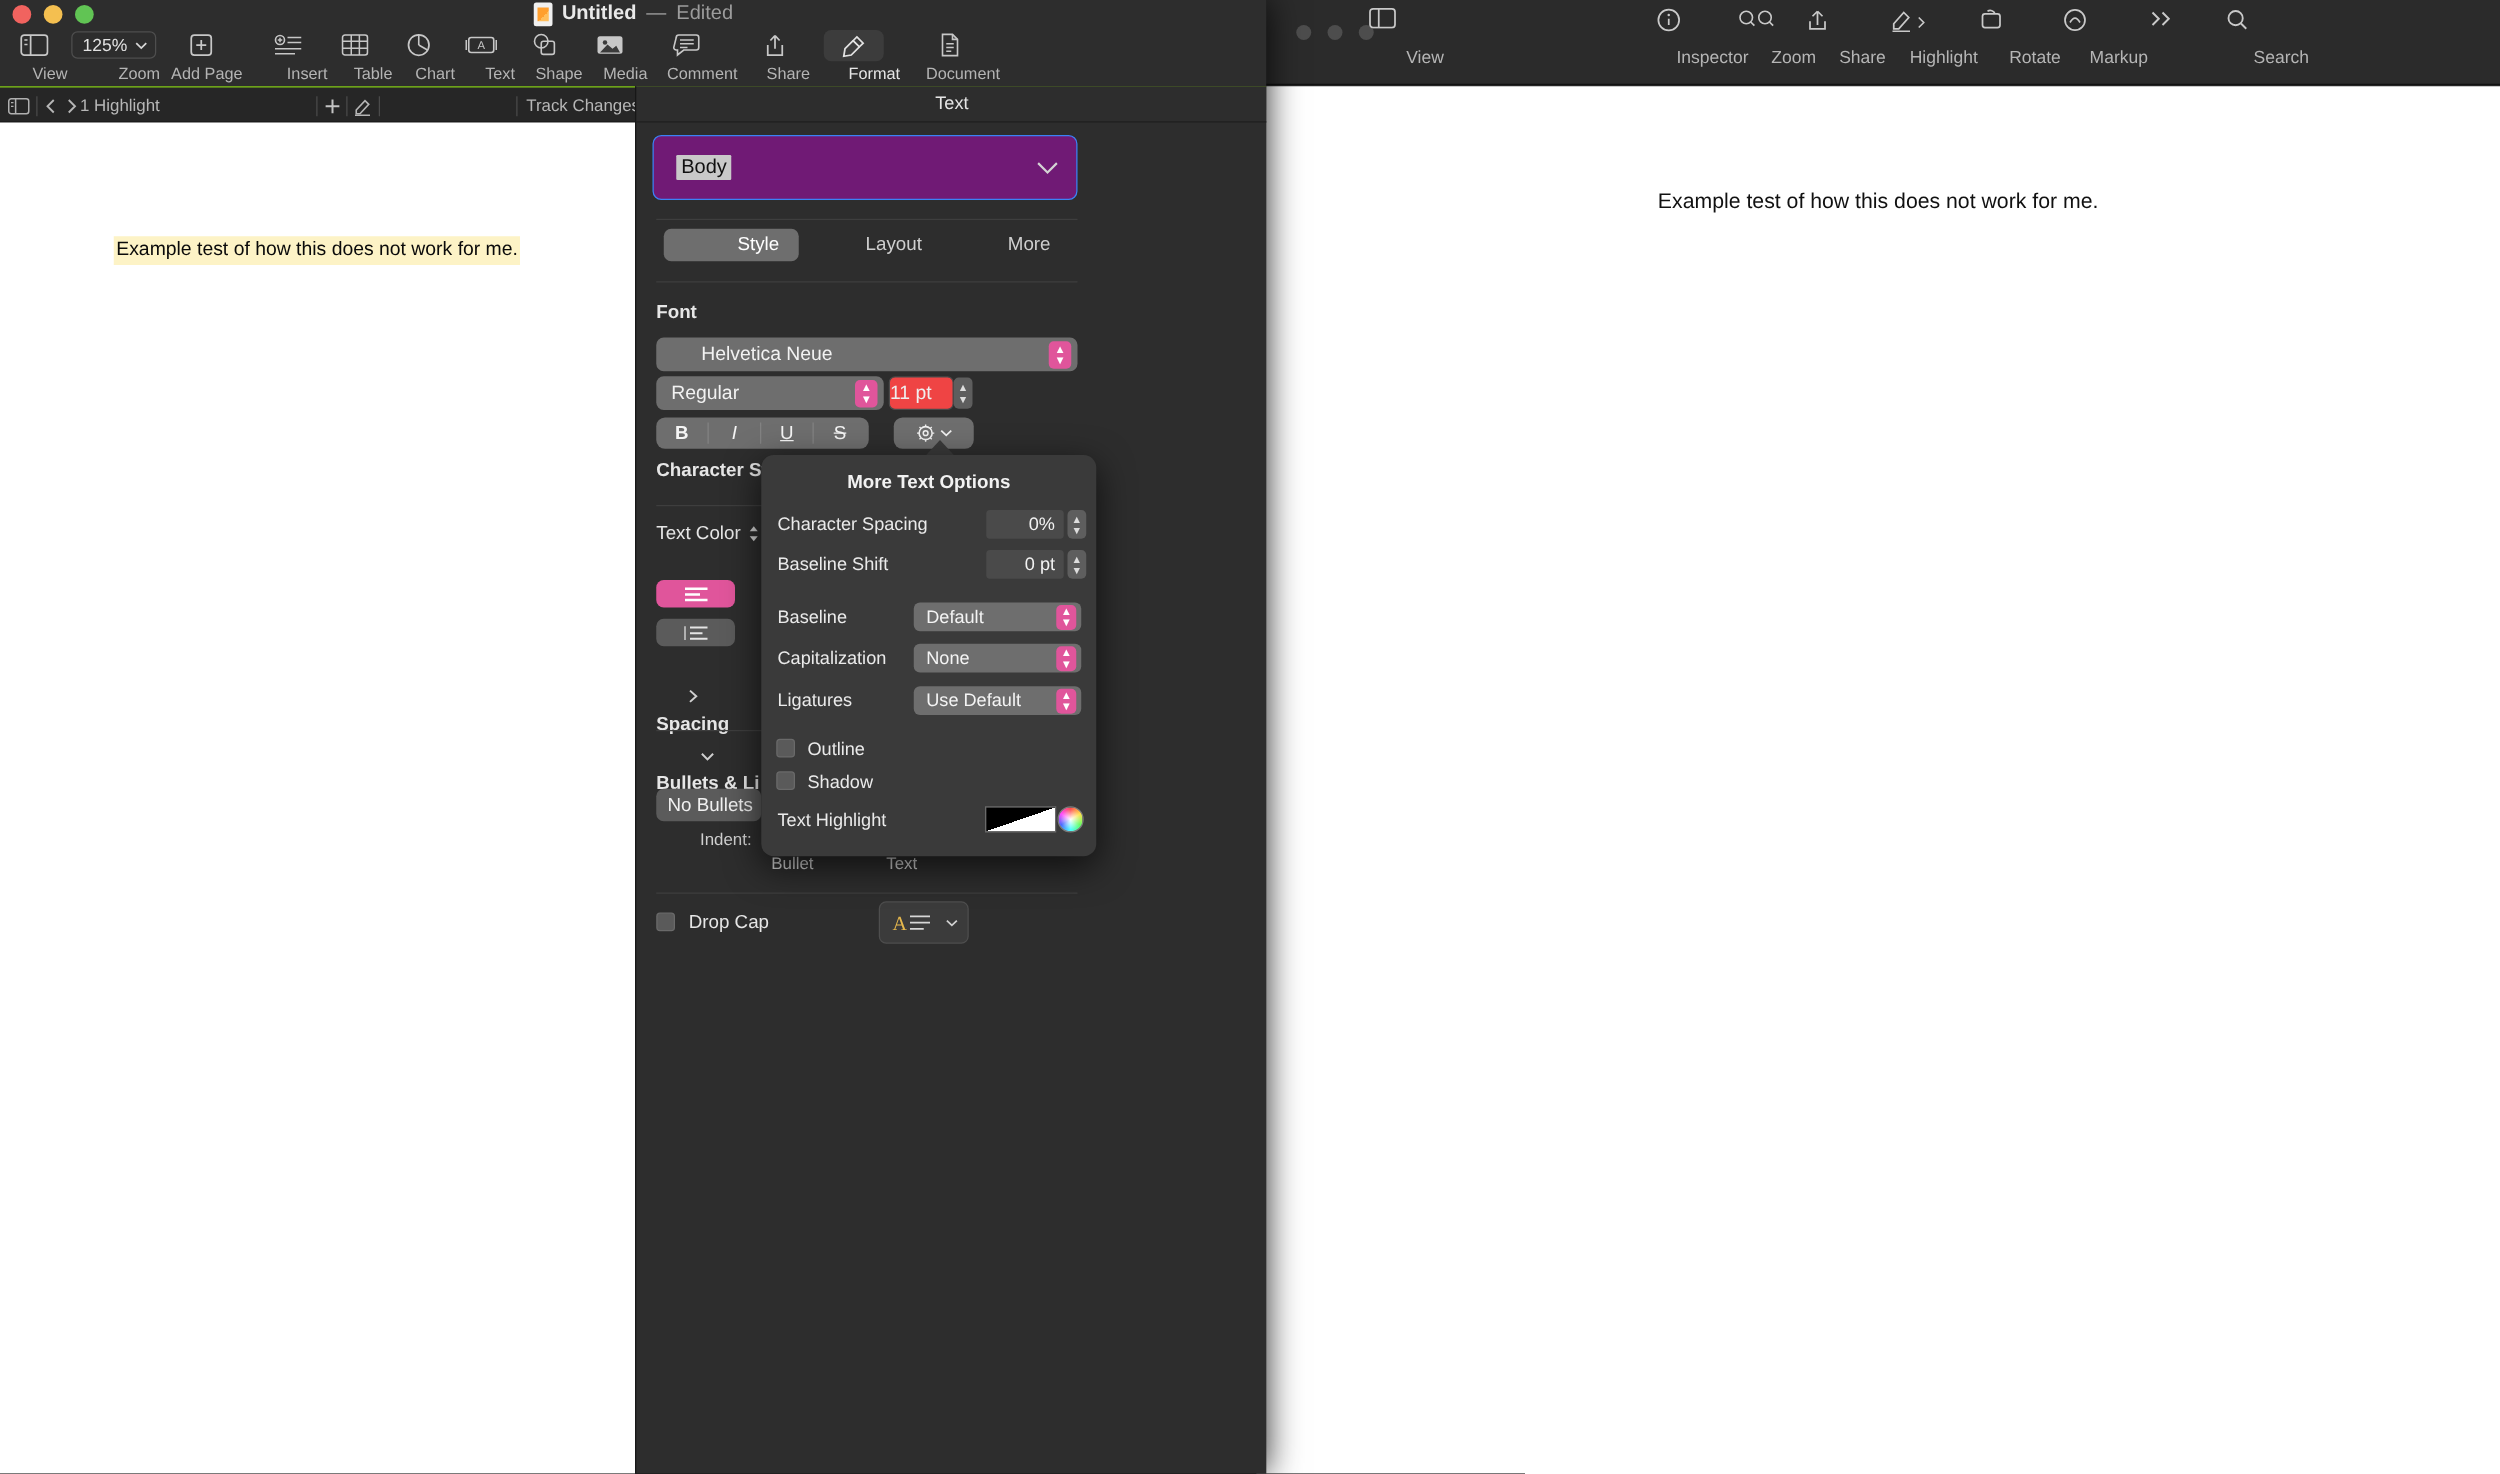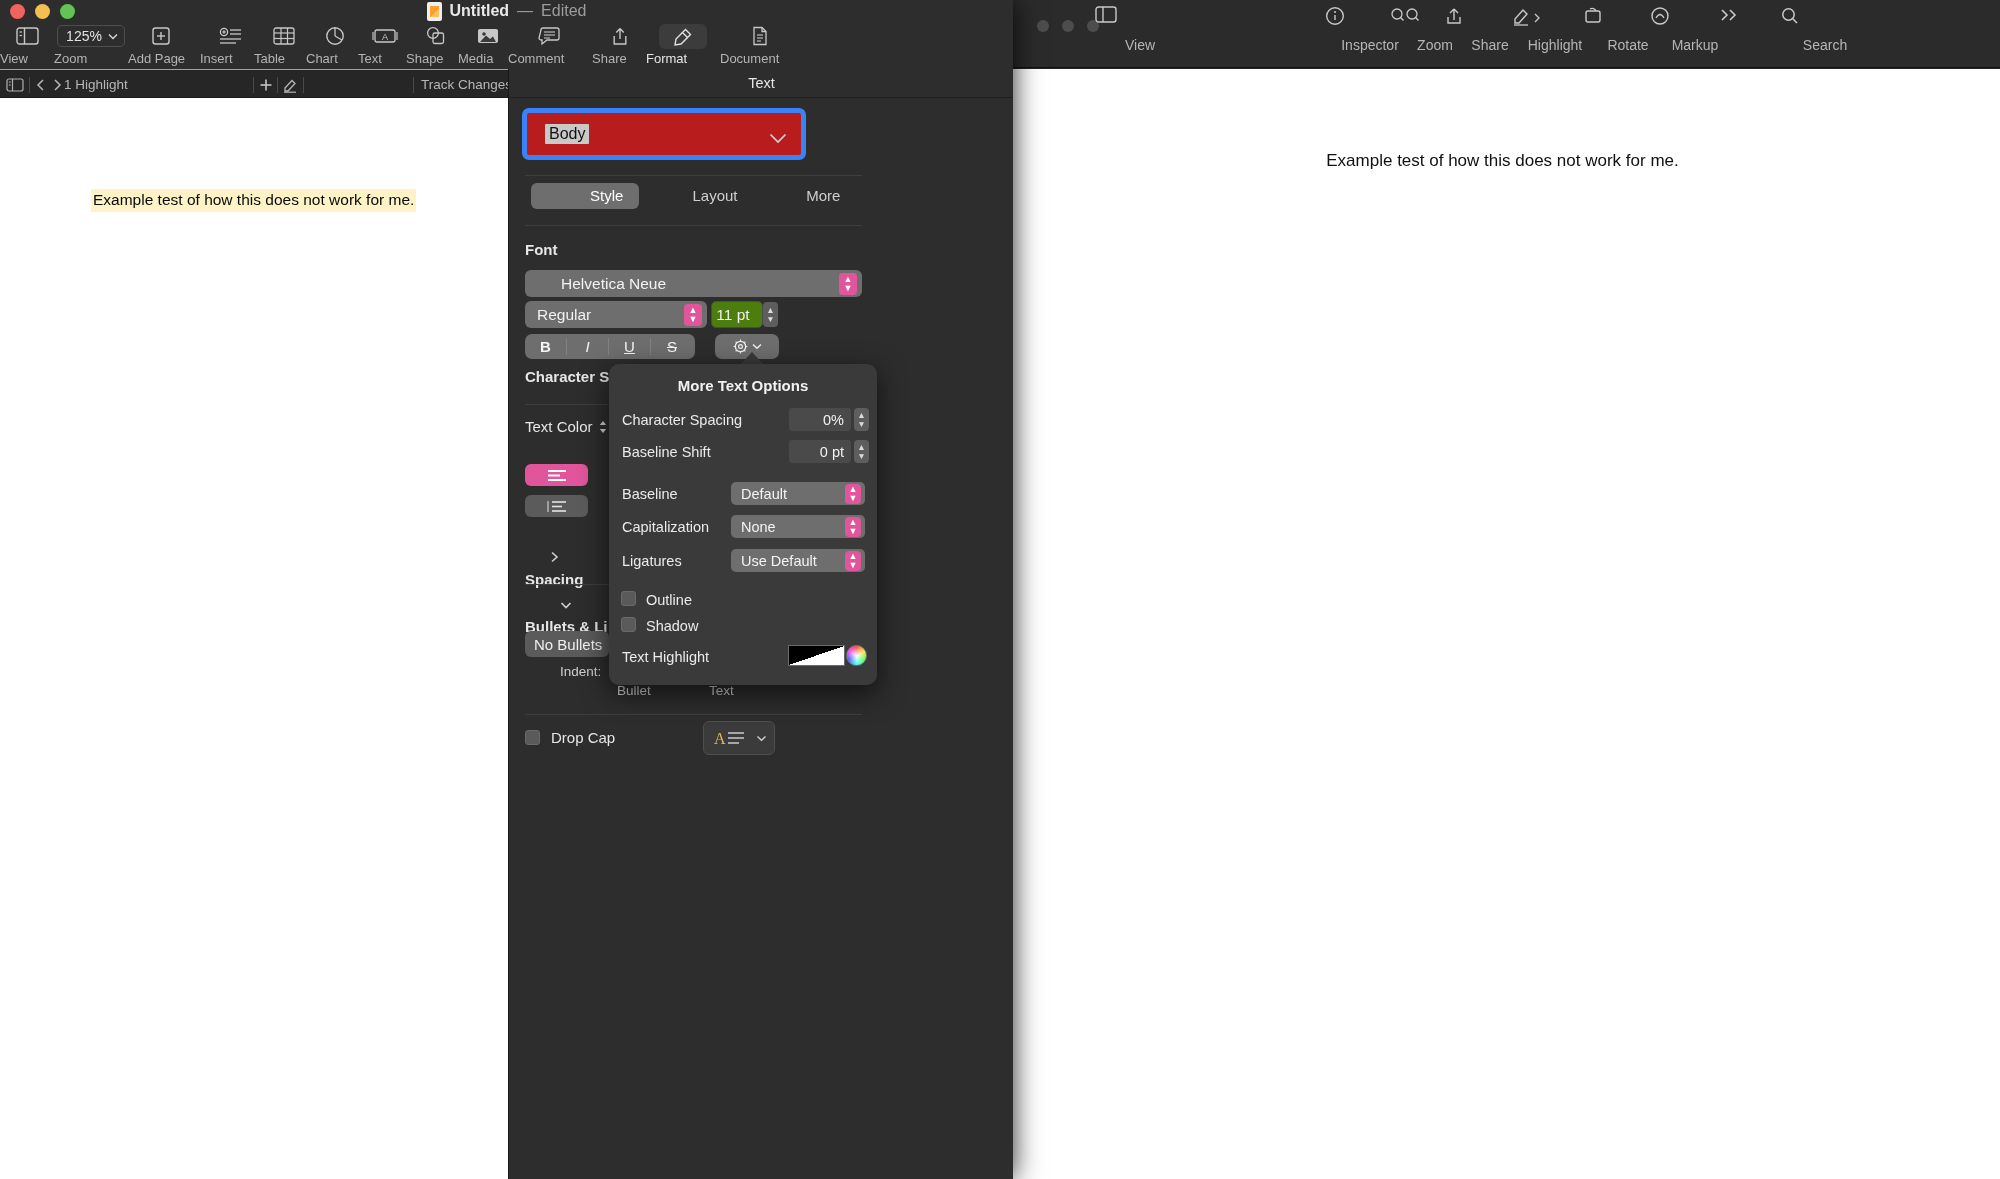--- a/index.html
+++ b/index.html
@@ -73,21 +73,21 @@
     background: linear-gradient(135deg, #ff9f2e 0 60%, #ffbe5c 60% 100%);
     transform: rotate(-0deg);
   }
   .dash { color: #9c9c9c; font-weight: normal; }
   .edited { color: #9c9c9c; font-weight: normal; }
 
   .toolbar-row {
     position: absolute; left: 0; top: 22px; width: 1013px; height: 47px;
   }
   .tbitem {
-    position: absolute; top: 0; text-align: left; cursor: default;
+    position: absolute; top: 0; text-align: right; cursor: default;
   }
   .tbicon {
     height: 28px; display: flex; align-items: center; justify-content: center;
     color: #c7c7c7;
   }
   .tblabel {
     font-size: 13px; color: #b4b4b4; margin-top: 1px; white-space: nowrap;
   }
   .tbitem.active .tbiconwrap {
     background: #3c3c3c; border-radius: 6px;
@@ -128,22 +128,22 @@
     position: absolute; left: 508px; top: 69px; width: 505px; height: 1110px;
     background: #2d2d2d; border-left: 1px solid #171717;
   }
   .sidebar-header {
     position: absolute; left: 0; top: 0; width: 505px; height: 29px;
     display: flex; align-items: center; justify-content: center;
     color: #e5e5e5; font-size: 14.5px;
     border-bottom: 1px solid #1f1f1f;
   }
   .style-select {
-    position: absolute; left: 13px; top: 39px; width: 284px; height: 52px;
-    background: #b91c1c; border: 5px solid #3b82f6; border-radius: 7px;
+    position: absolute; left: 13px; top: 39px; width: 340px; height: 52px;
+    background: #701a75; border: 1px solid #3b82f6; border-radius: 7px;
     display: flex; align-items: center;
   }
   .style-value {
     margin-left: 18px; background: #c9c9c9; color: #111; font-size: 16px;
     padding: 1px 4px; border-radius: 1px;
   }
   .chev-btn {
     position: absolute; right: 12px; top: 14px; width: 22px; height: 22px;
     color: #d6d6d6; font-size: 18px; display: flex; align-items: center; justify-content: center;
   }
@@ -176,23 +176,23 @@
     display: flex; flex-direction: column; align-items: center; justify-content: center;
     line-height: 9px;
   }
   .stepper-grey {
     position: absolute; width: 15px; height: 24px; border-radius: 4px;
     background: #5e5e5e; color: #ddd; font-size: 8.5px;
     display: flex; flex-direction: column; align-items: center; justify-content: center;
     line-height: 9px;
   }
   .sizefield {
-    position: absolute; background: #4d7c0f; border: 1px solid #4a4a4a;
+    position: absolute; background: #ef4444; border: 1px solid #4a4a4a;
     border-radius: 5px; color: #efefef; font-size: 15.5px;
-    display: flex; align-items: center; justify-content: center;
+    display: flex; align-items: center; justify-content: flex-start;
   }
 
   .bius {
     position: absolute; left: 523px; top: 0px;
     background: #6e6e6e; border-radius: 7px;
     display: flex; align-items: center;
   }
   .bius div {
     width: 42px; text-align: center; color: #f5f5f5; font-size: 15px;
     border-right: 1px solid #828282;

